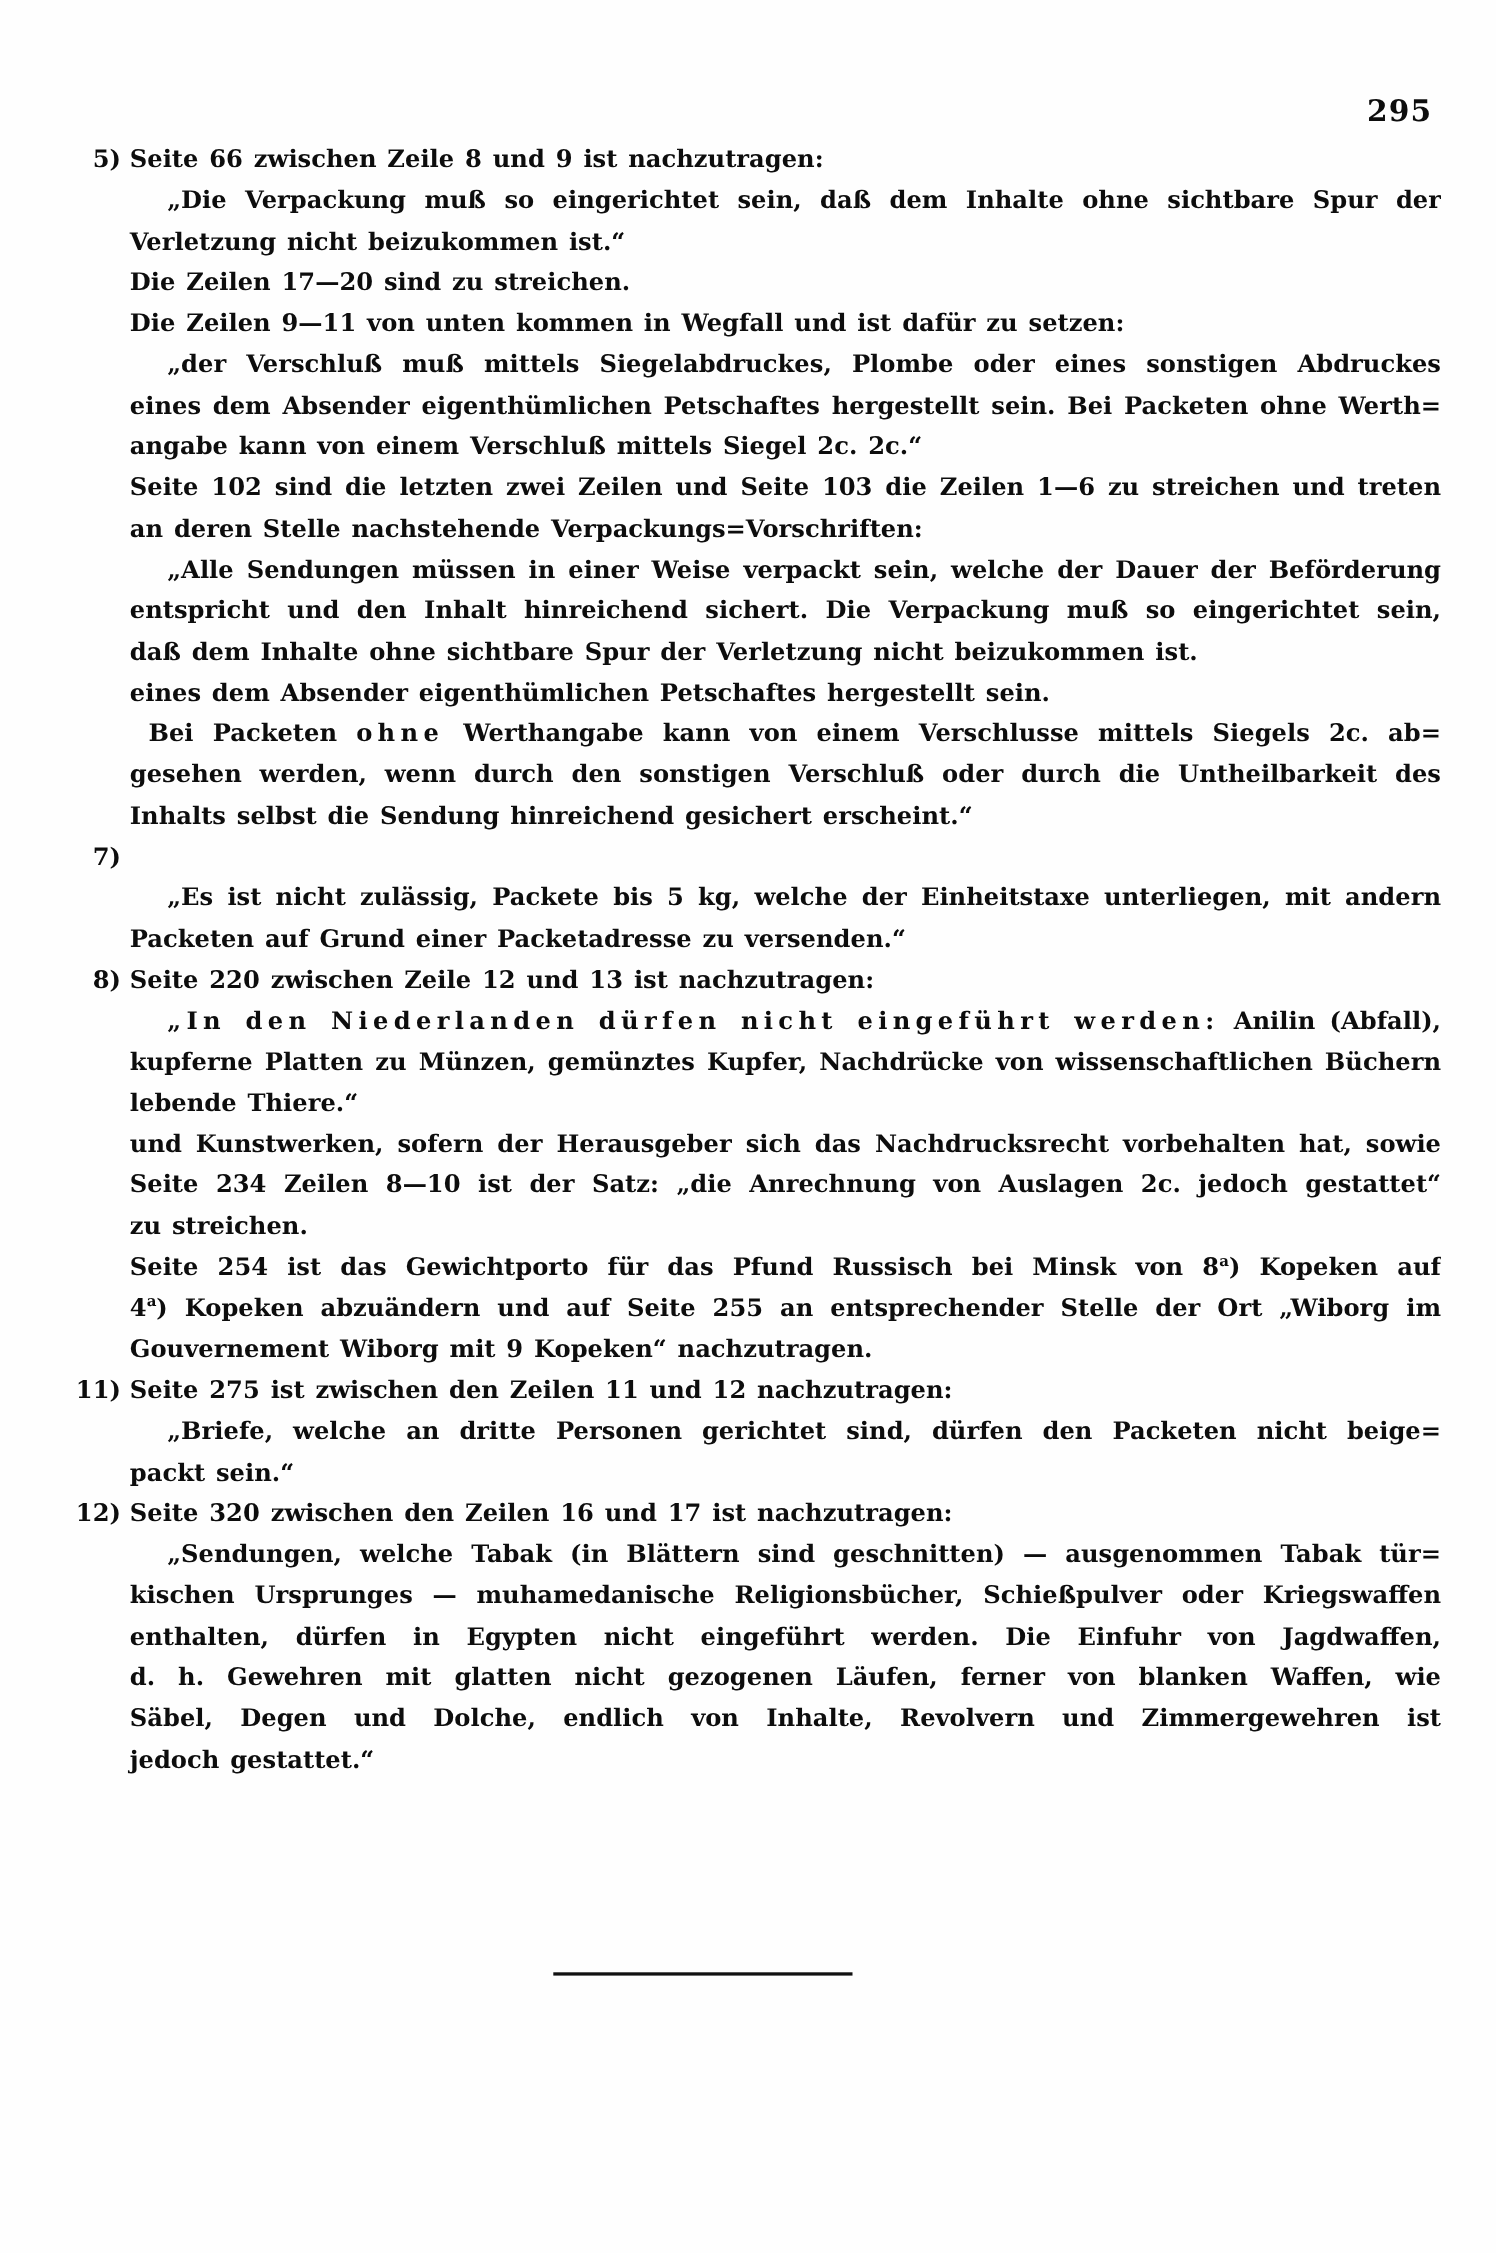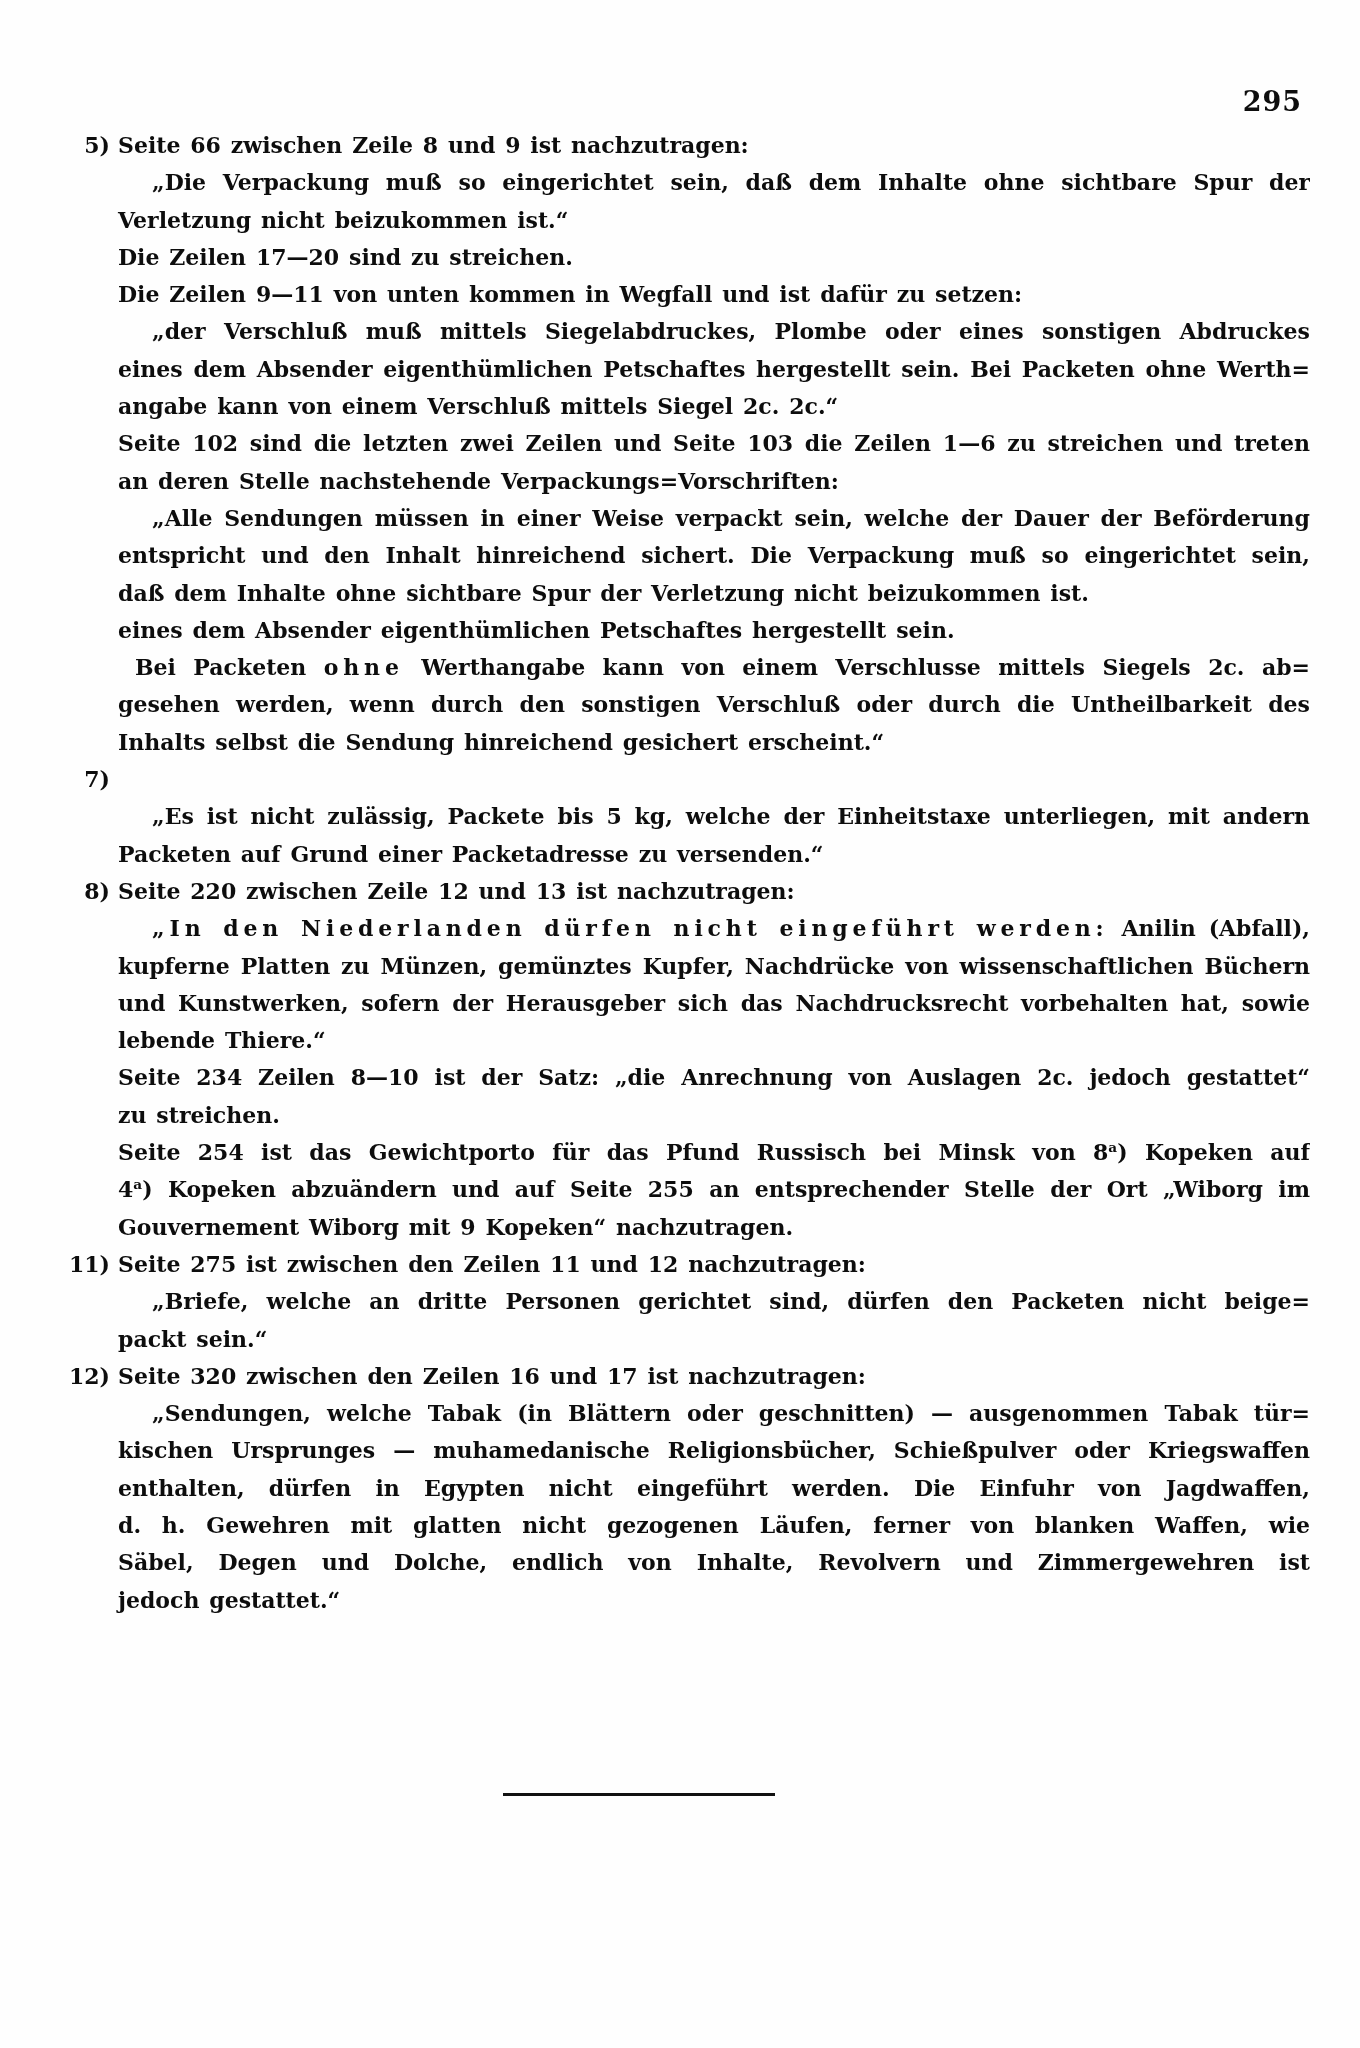--- a/index.html
+++ b/index.html
@@ -84,32 +84,32 @@
       <div class="line col"><span>eines dem Absender eigenthümlichen Petschaftes hergestellt sein.</span></div>
       <div class="line p1 just"><span>Bei Packeten </span><span class="sperr">ohne</span><span> Werthangabe kann von einem Verschlusse mittels Siegels 2c. ab=</span></div>
       <div class="line col just"><span>gesehen werden, wenn durch den sonstigen Verschluß oder durch die Untheilbarkeit des</span></div>
       <div class="line col"><span>Inhalts selbst die Sendung hinreichend gesichert erscheint.“</span></div>
       <div class="line col"><span class="num">7)</span></div>
       <div class="line q1 just"><span>„Es ist nicht zulässig, Packete bis 5 kg, welche der Einheitstaxe unterliegen, mit andern</span></div>
       <div class="line col"><span>Packeten auf Grund einer Packetadresse zu versenden.“</span></div>
       <div class="line col"><span class="num">8)</span><span>Seite 220 zwischen Zeile 12 und 13 ist nachzutragen:</span></div>
       <div class="line q1 just"><span class="sperr">„In den Niederlanden dürfen nicht eingeführt werden:</span><span> Anilin (Abfall),</span></div>
       <div class="line col just"><span>kupferne Platten zu Münzen, gemünztes Kupfer, Nachdrücke von wissenschaftlichen Büchern</span></div>
+      <div class="line col"><span>lebende Thiere.“</span></div>
       <div class="line col just"><span>und Kunstwerken, sofern der Herausgeber sich das Nachdrucksrecht vorbehalten hat, sowie</span></div>
-      <div class="line col"><span>lebende Thiere.“</span></div>
       <div class="line col just"><span>Seite 234 Zeilen 8—10 ist der Satz: „die Anrechnung von Auslagen 2c. jedoch gestattet“</span></div>
       <div class="line col"><span>zu streichen.</span></div>
       <div class="line col just"><span>Seite 254 ist das Gewichtporto für das Pfund Russisch bei Minsk von 8</span><sup>a</sup><span>) Kopeken auf</span></div>
       <div class="line col just"><span>4</span><sup>a</sup><span>) Kopeken abzuändern und auf Seite 255 an entsprechender Stelle der Ort „Wiborg im</span></div>
       <div class="line col"><span>Gouvernement Wiborg mit 9 Kopeken“ nachzutragen.</span></div>
       <div class="line col"><span class="num">11)</span><span>Seite 275 ist zwischen den Zeilen 11 und 12 nachzutragen:</span></div>
       <div class="line q1 just"><span>„Briefe, welche an dritte Personen gerichtet sind, dürfen den Packeten nicht beige=</span></div>
       <div class="line col"><span>packt sein.“</span></div>
       <div class="line col"><span class="num">12)</span><span>Seite 320 zwischen den Zeilen 16 und 17 ist nachzutragen:</span></div>
-      <div class="line q1 just"><span>„Sendungen, welche Tabak (in Blättern oder geschnitten) — ausgenommen Tabak tür=</span></div>
+      <div class="line q1 just"><span>„Sendungen, welche Tabak (in Blättern sind geschnitten) — ausgenommen Tabak tür=</span></div>
       <div class="line col just"><span>kischen Ursprunges — muhamedanische Religionsbücher, Schießpulver oder Kriegswaffen</span></div>
       <div class="line col just"><span>enthalten, dürfen in Egypten nicht eingeführt werden. Die Einfuhr von Jagdwaffen,</span></div>
       <div class="line col just"><span>d. h. Gewehren mit glatten nicht gezogenen Läufen, ferner von blanken Waffen, wie</span></div>
       <div class="line col just"><span>Säbel, Degen und Dolche, endlich von Inhalte, Revolvern und Zimmergewehren ist</span></div>
       <div class="line col"><span>jedoch gestattet.“</span></div>
     </div>
   <div id="section-divider"></div>
 </div>
 
 </body></html>

